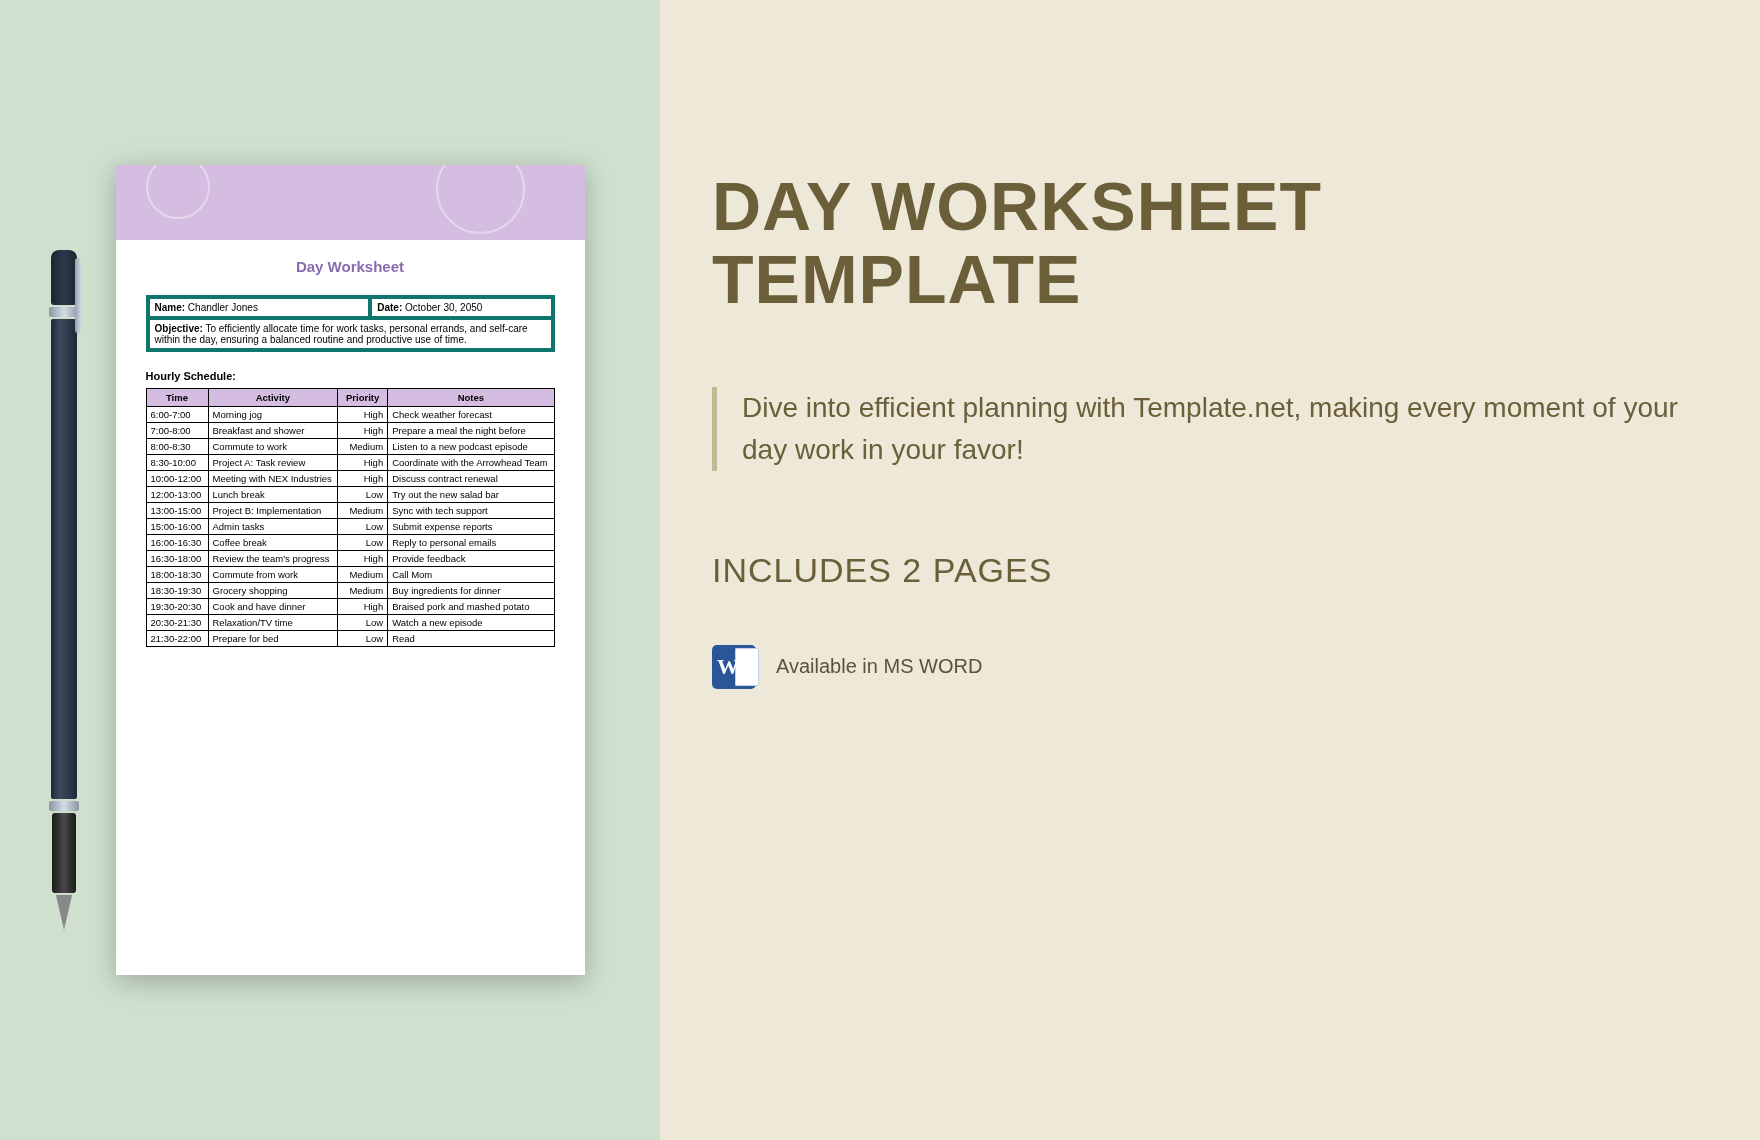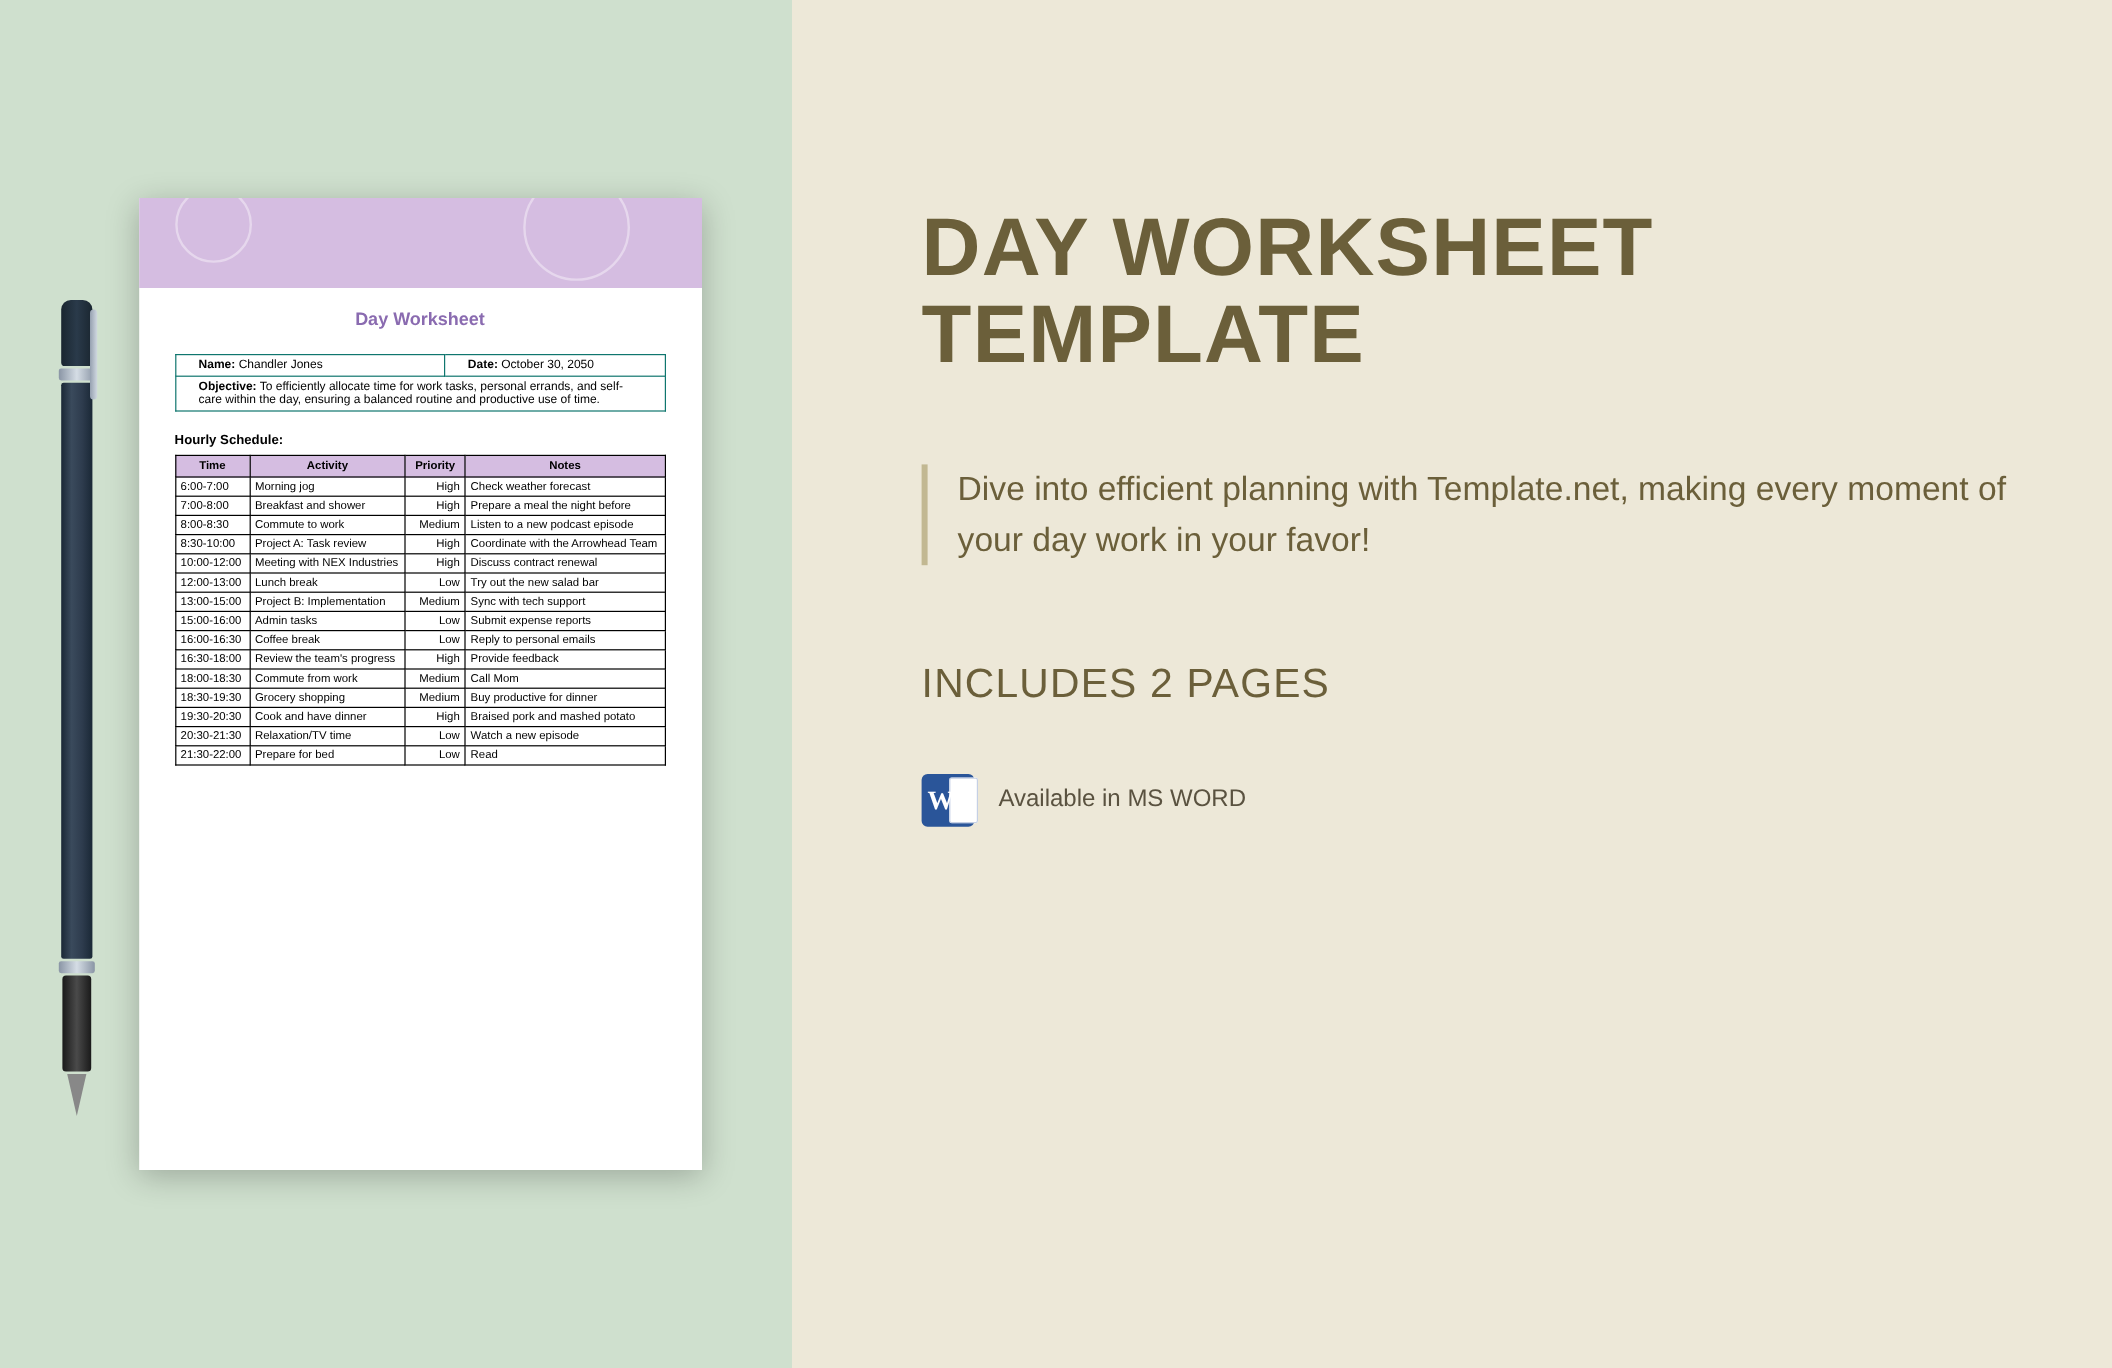--- a/index.html
+++ b/index.html
@@ -13,29 +13,29 @@
 .pen-grip{width:24px;height:80px;background:linear-gradient(90deg,#1a1a1a,#4a4a4a,#1a1a1a);margin:2px auto;border-radius:3px}
 .pen-tip{width:0;height:0;border-left:8px solid transparent;border-right:8px solid transparent;border-top:35px solid #888;margin:0 auto}
 .page{width:469px;height:810px;background:#fff;box-shadow:0 6px 25px rgba(0,0,0,.25);margin-left:40px}
 .page-header{height:75px;background:#d5bde1;position:relative;overflow:hidden}
 .page-header::before,.page-header::after{content:"";position:absolute;border:2px solid rgba(255,255,255,.4);border-radius:50%}
 .page-header::before{width:60px;height:60px;left:30px;top:-10px}
 .page-header::after{width:85px;height:85px;right:60px;top:-20px}
 .page-content{padding:18px 30px}
 .doc-title{text-align:center;color:#8a6bb0;font-weight:bold;font-size:15px;margin-bottom:20px}
 .meta-table{width:100%;border-collapse:collapse;font-size:10px;margin-bottom:18px}
-.meta-table td{border:1px solid #0f766e;padding:3px 19px}
+.meta-table td{border:4px solid #0f766e;padding:3px 5px}
 .meta-table .lbl{font-weight:bold}
 .schedule-heading{font-weight:bold;font-size:11px;margin-bottom:6px}
 .sched{width:100%;border-collapse:collapse;font-size:9.5px}
 .sched th{background:#d5bde1;border:1px solid #000;padding:3px 4px;font-weight:bold;text-align:center}
 .sched td{border:1px solid #000;padding:2px 4px;vertical-align:top}
 .sched td:nth-child(1){width:62px}
 .sched td:nth-child(3){text-align:right;width:50px}
-.right-panel{flex:1;height:100%;background:#ede8d8;padding:170px 80px 0 108px}
+.right-panel{flex:1;height:100%;background:#ede8d8;padding:170px 80px 0 52px}
 .main-title{font-family:Impact,'Arial Black',sans-serif;font-size:68px;line-height:1.08;color:#6b5f3a;letter-spacing:1px;margin-bottom:70px}
 .desc-block{border-left:5px solid #c2b892;padding-left:25px;margin-bottom:80px}
 .desc-text{font-size:28px;line-height:1.5;color:#6b5f3a}
 .includes{font-family:Impact,'Arial Black',sans-serif;font-size:34px;color:#6b5f3a;letter-spacing:1px;margin-bottom:55px}
 .avail{display:flex;align-items:center;gap:20px}
 .word-icon{width:44px;height:44px;background:#2a5599;border-radius:5px;position:relative;display:flex;align-items:center;justify-content:center}
 .word-icon::before{content:"";position:absolute;right:-3px;top:3px;bottom:3px;width:24px;background:#fff;border-radius:2px;box-shadow:inset 0 0 0 1px #c5d0e5}
 .word-w{position:relative;z-index:1;color:#fff;font-weight:bold;font-size:22px;font-family:Georgia,serif;margin-left:-12px}
 .avail-text{font-size:20px;color:#5a5240}
 .avail-text b{font-weight:normal}
@@ -143,21 +143,21 @@
             <tr>
               <td>18:00-18:30</td>
               <td>Commute from work</td>
               <td>Medium</td>
               <td>Call Mom</td>
             </tr>
             <tr>
               <td>18:30-19:30</td>
               <td>Grocery shopping</td>
               <td>Medium</td>
-              <td>Buy productive for dinner</td>
+              <td>Buy ingredients for dinner</td>
             </tr>
             <tr>
               <td>19:30-20:30</td>
               <td>Cook and have dinner</td>
               <td>High</td>
               <td>Braised pork and mashed potato</td>
             </tr>
             <tr>
               <td>20:30-21:30</td>
               <td>Relaxation/TV time</td>

